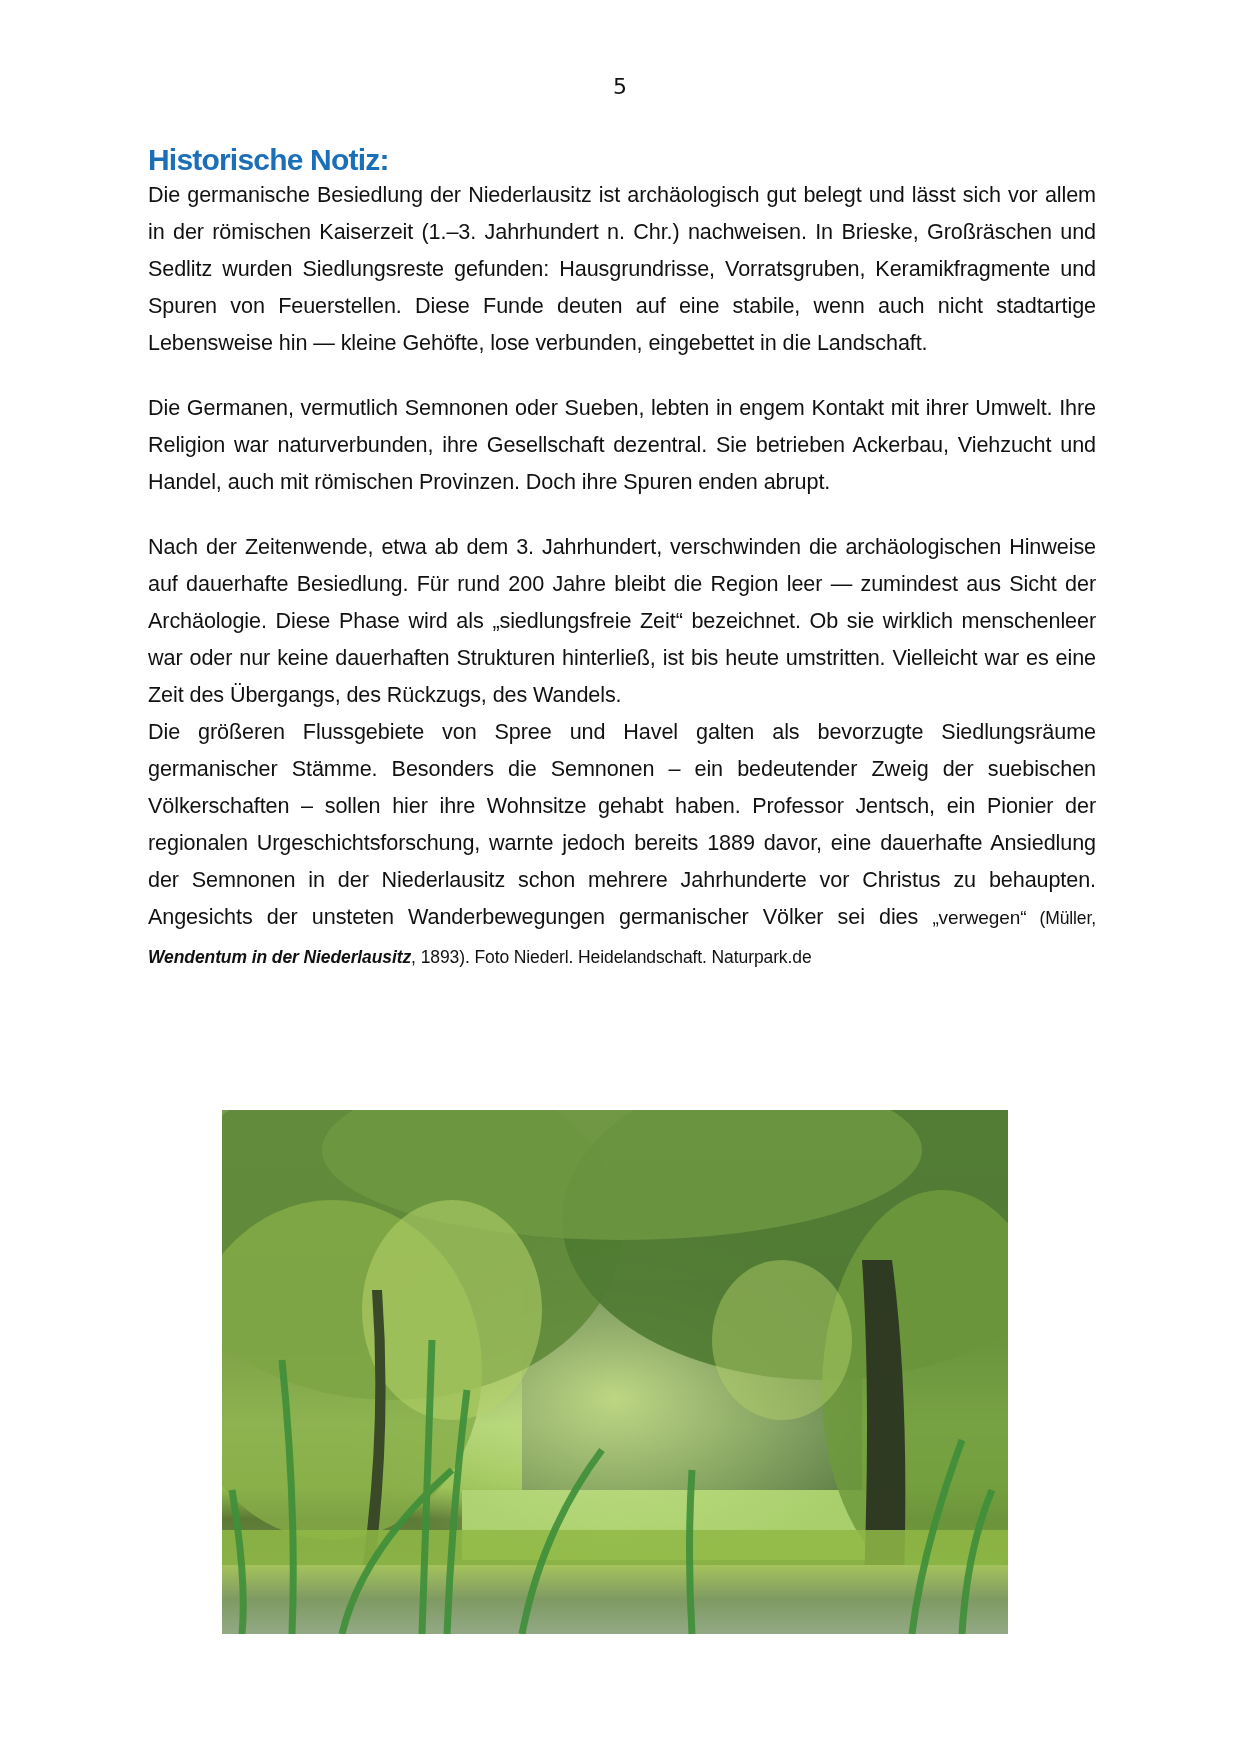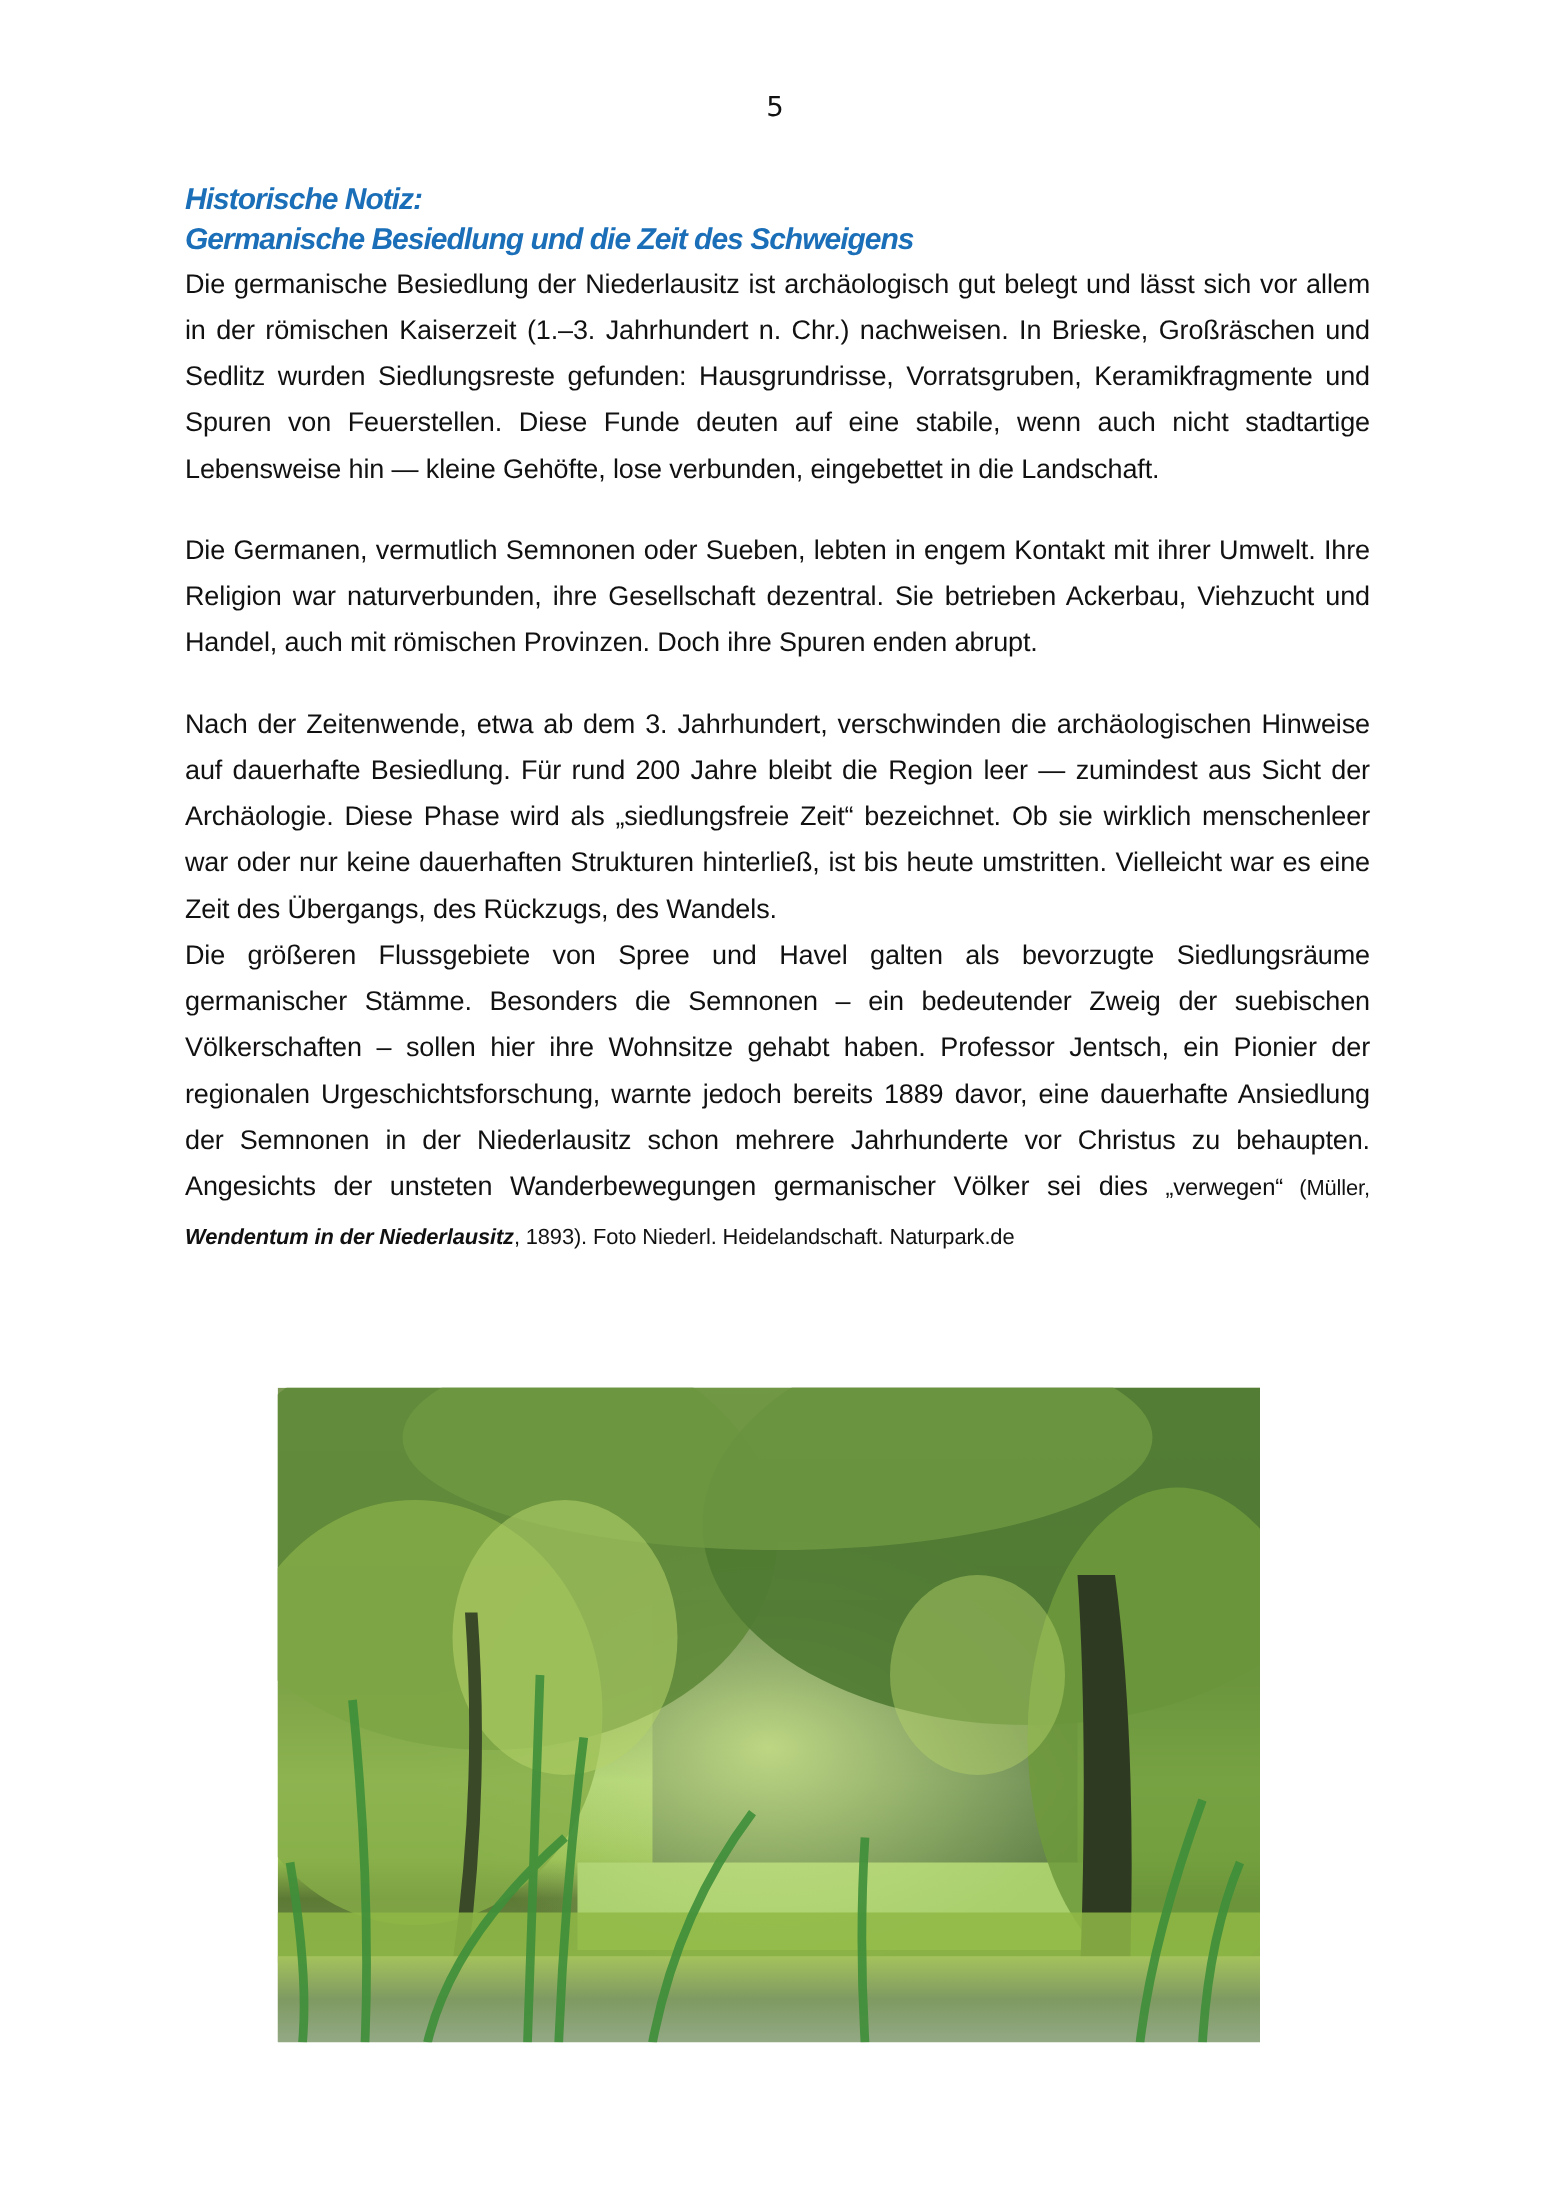--- a/index.html
+++ b/index.html
@@ -26,23 +26,22 @@
     }
     .content {
       position: absolute;
       left: 148px;
       top: 144px;
       width: 948px;
     }
     h2.section-heading {
       margin: 0;
       font-family: "Liberation Sans", sans-serif;
-      font-style: italic;
       font-weight: bold;
-      font-size: 24px;
+      font-size: 30px;
       letter-spacing: -0.8px;
       color: #1b6fb8;
       line-height: 32px;
     }
     .h-historische { margin-bottom: 30px; }
     .h-germanische { margin-bottom: 30px; }
     .h-fluesse { margin-top: 22px; margin-bottom: 24px; }
     p.body-text {
       margin: 0;
       font-family: "Liberation Sans", sans-serif;
@@ -72,21 +71,20 @@
     }
     .photo svg { display: block; }
   </style>
 </head>
 <body>
 
 <div class="page-number">5</div>
 
 <div class="content">
   <h2 class="section-heading h-historische">Historische Notiz:</h2>
-  <h2 class="section-heading h-germanische">Germanische Besiedlung und die Zeit des Schweigens</h2>
 
   <p class="body-text spaced">Die germanische Besiedlung der Niederlausitz ist archäologisch gut belegt und lässt sich vor allem in der römischen Kaiserzeit (1.–3. Jahrhundert n. Chr.) nachweisen. In Brieske, Großräschen und Sedlitz wurden Siedlungsreste gefunden: Hausgrundrisse, Vorratsgruben, Keramikfragmente und Spuren von Feuerstellen. Diese Funde deuten auf eine stabile, wenn auch nicht stadtartige Lebensweise hin — kleine Gehöfte, lose verbunden, eingebettet in die Landschaft.</p>
   <p class="body-text spaced">Die Germanen, vermutlich Semnonen oder Sueben, lebten in engem Kontakt mit ihrer Umwelt. Ihre Religion war naturverbunden, ihre Gesellschaft dezentral. Sie betrieben Ackerbau, Viehzucht und Handel, auch mit römischen Provinzen. Doch ihre Spuren enden abrupt.</p>
   <p class="body-text">Nach der Zeitenwende, etwa ab dem 3. Jahrhundert, verschwinden die archäologischen Hinweise auf dauerhafte Besiedlung. Für rund 200 Jahre bleibt die Region leer — zumindest aus Sicht der Archäologie. Diese Phase wird als „siedlungsfreie Zeit“ bezeichnet. Ob sie wirklich menschenleer war oder nur keine dauerhaften Strukturen hinterließ, ist bis heute umstritten. Vielleicht war es eine Zeit des Übergangs, des Rückzugs, des Wandels.</p>
 
 
   <p class="body-text"><span>Die größeren Flussgebiete von Spree und Havel galten als bevorzugte Siedlungsräume germanischer Stämme. Besonders die Semnonen – ein bedeutender Zweig der suebischen Völkerschaften – sollen hier ihre Wohnsitze gehabt haben. Professor Jentsch, ein Pionier der regionalen Urgeschichtsforschung, warnte jedoch bereits 1889 davor, eine dauerhafte Ansiedlung der Semnonen in der Niederlausitz schon mehrere Jahrhunderte vor Christus zu behaupten. Angesichts der unsteten Wanderbewegungen germanischer Völker sei dies </span><span class="quote-word">„verwegen“</span><span class="caption"><span> (Müller, </span><i>Wendentum in der Niederlausitz</i><span>, 1893). Foto Niederl. Heidelandschaft. Naturpark.de</span></span></p>
 </div>
 
 <div class="photo">

